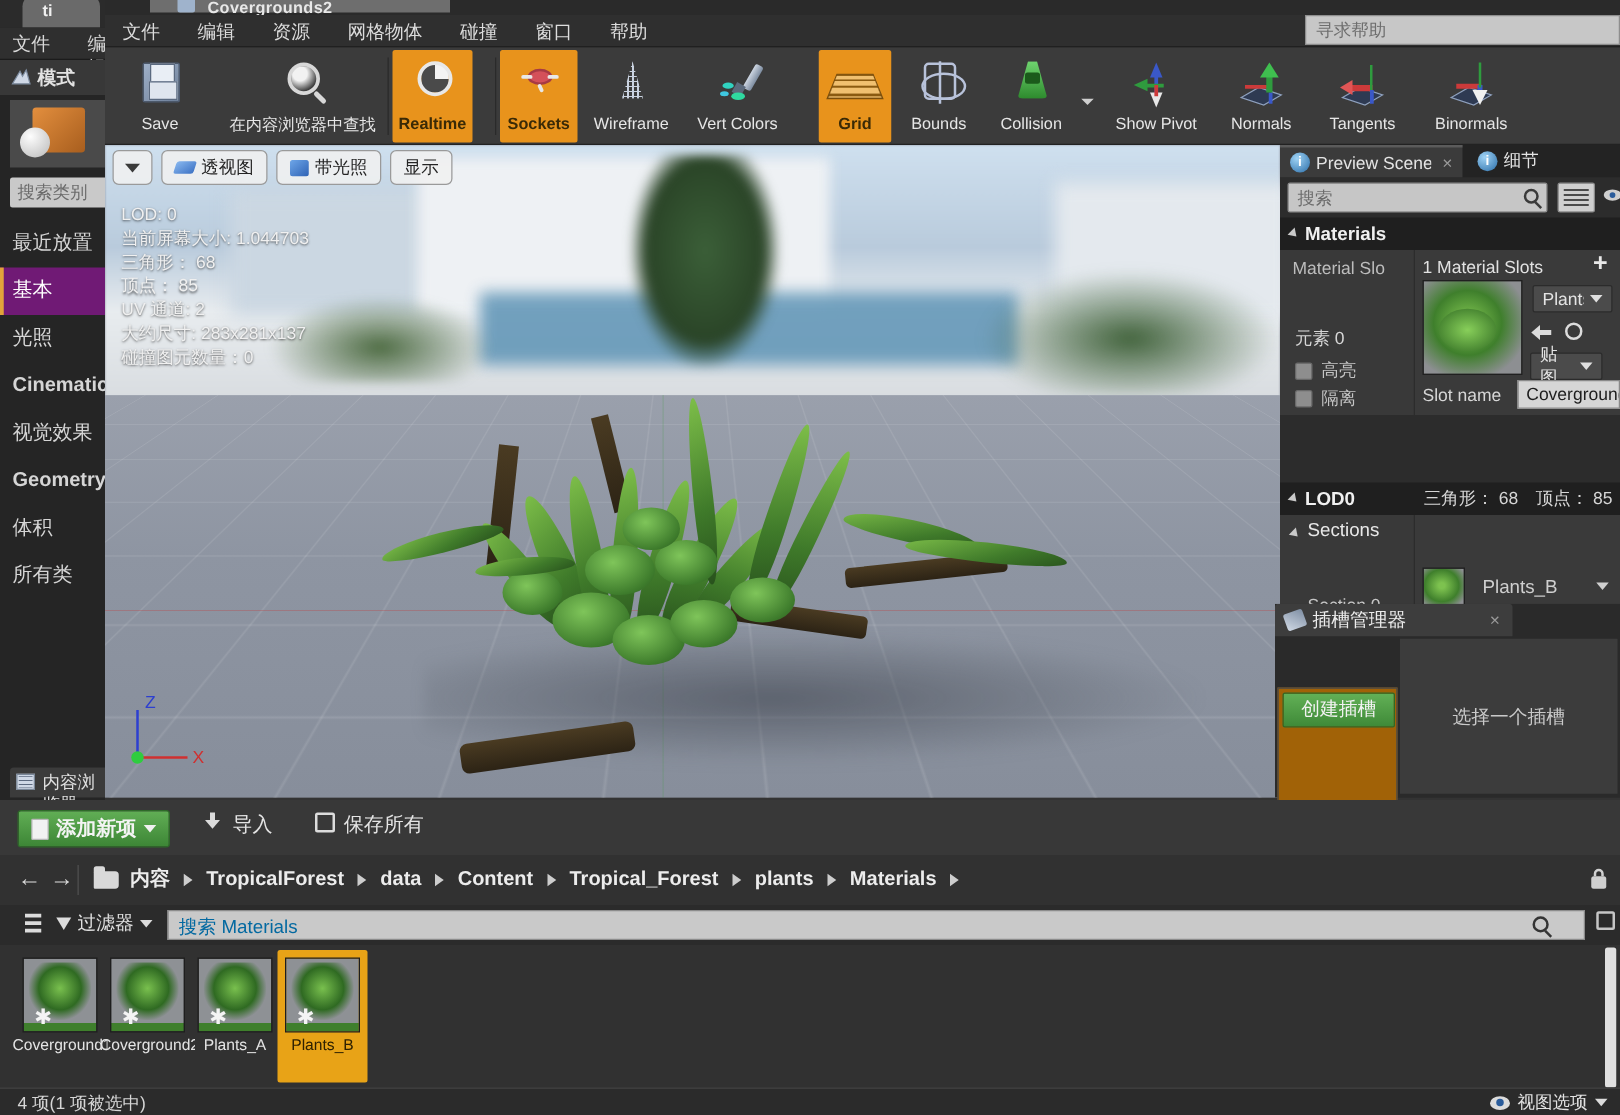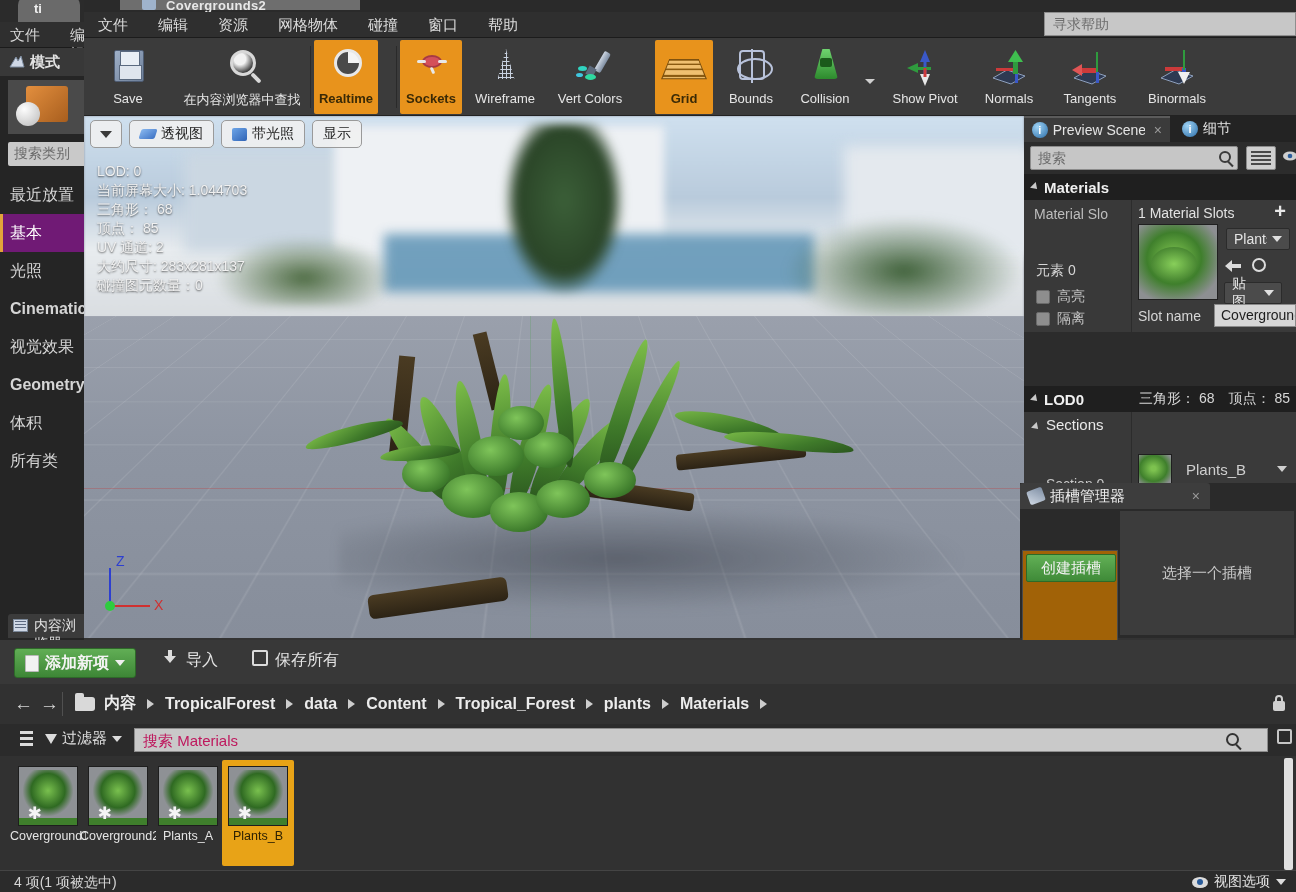--- a/index.html
+++ b/index.html
@@ -420,21 +420,21 @@
   .cb-filter { position:absolute; left:0; top:84px; width:1296px; height:32px; background:#2b2b2b; }
   .listico { position:absolute; left:13px; top:7px; width:20px; height:16px; }
   .listico .ln { position:absolute; right:0; height:3px; background:#dcdcdc; }
   .filter-btn { position:absolute; left:45px; top:5px; display:flex; align-items:center; gap:5px; font-size:15px; color:#e0e0e0;}
   .funnel { width:0;height:0;border-left:6px solid transparent;border-right:6px solid transparent;border-top:10px solid #dcdcdc; }
   .filter-btn .ca { width:0;height:0;border-left:5px solid transparent;border-right:5px solid transparent;border-top:6px solid #dcdcdc; }
   .cb-search {
     position:absolute; left:134px; top:4px; right:28px; height:24px;
     background:#c9c9c9; border:1px solid #8c8c8c;
   }
-  .cb-search .ph { position:absolute; left:8px; top:3px; font-size:15px; color:#be185d; }
+  .cb-search .ph { position:absolute; left:8px; top:3px; font-size:15px; color:#0369a1; }
   .cb-search .mg { position:absolute; right:28px; top:4px; width:13px; height:13px; border-radius:50%; border:2px solid #343434;}
   .cb-search .mg:after{content:"";position:absolute;right:-5px;bottom:-4px;width:7px;height:2px;background:#343434;transform:rotate(45deg);}
   .cb-savico { position:absolute; right:4px; top:5px; width:15px; height:15px; border:2px solid #c6c6c6; border-radius:2px;}
 
   .cb-assets { position:absolute; left:0; top:116px; width:1296px; height:118px; background:#313131; }
   .asset {
     position:absolute; top:4px; width:72px; height:106px; border-radius:2px;
     display:flex; flex-direction:column; align-items:center;
   }
   .asset.sel { background:#e8a317; }

